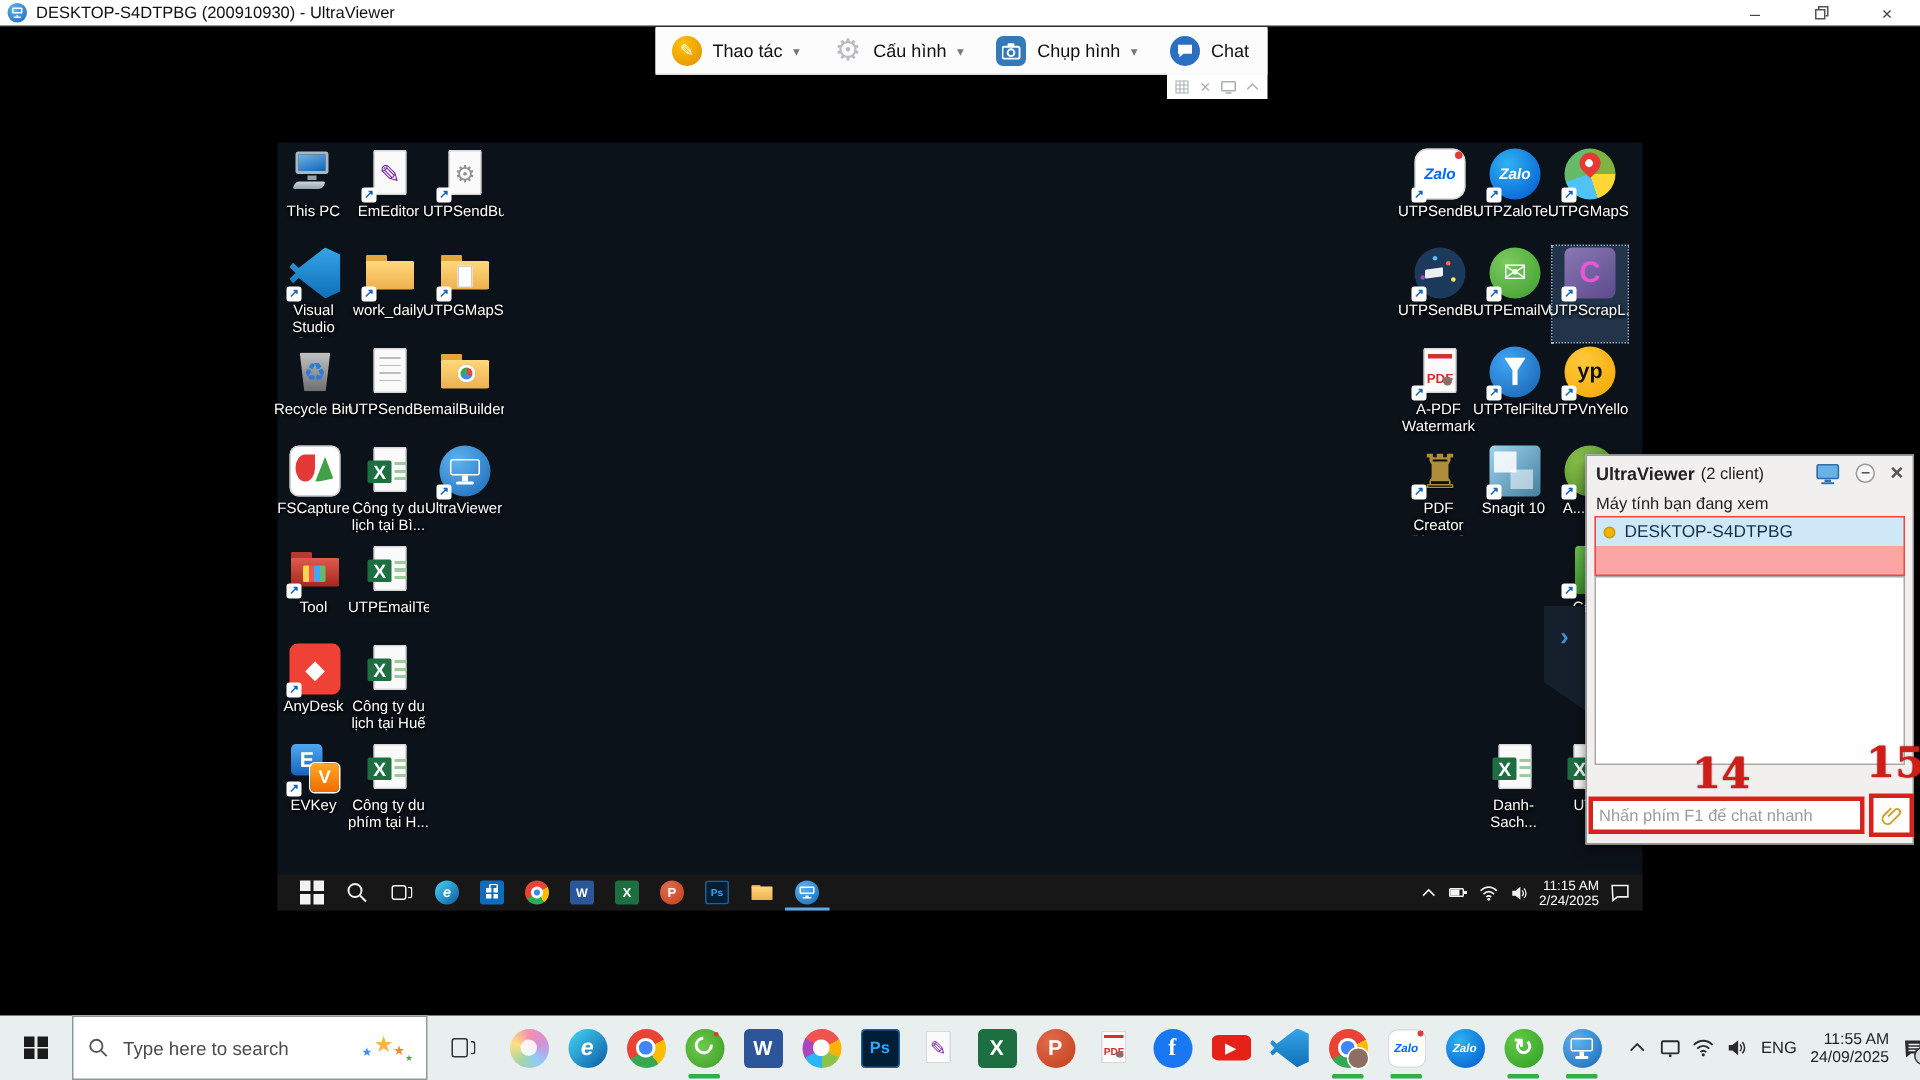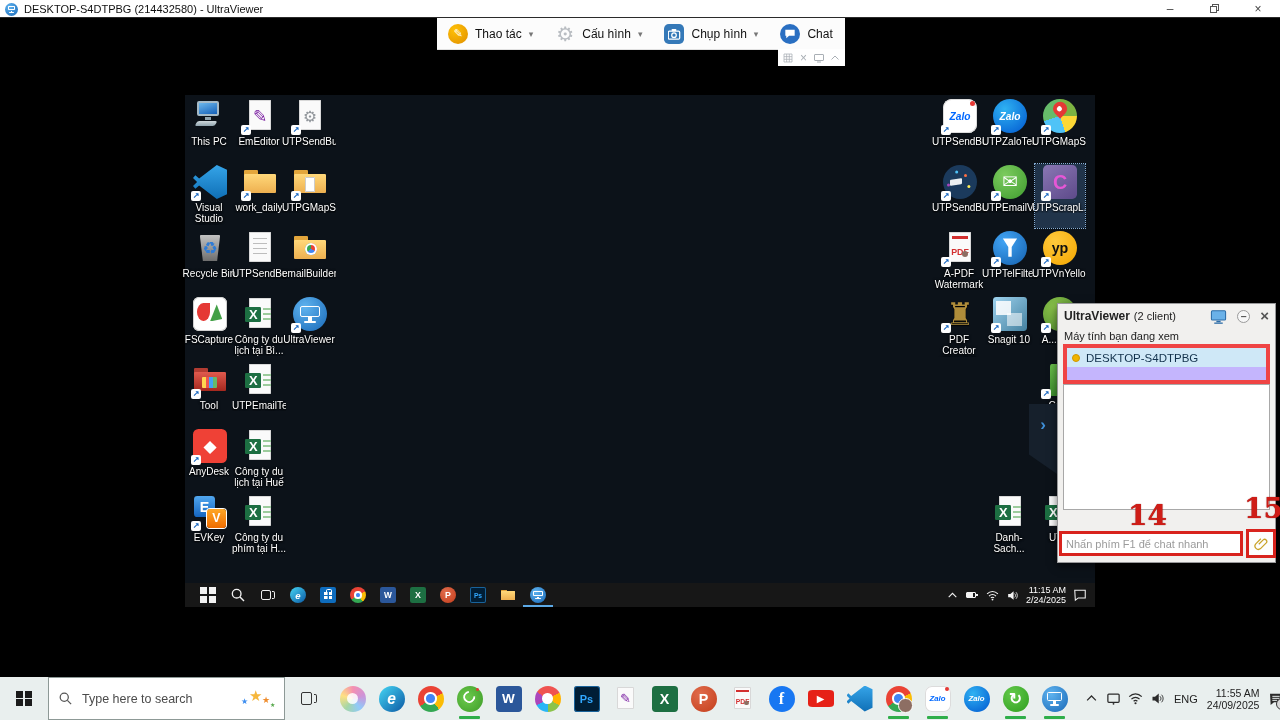--- a/index.html
+++ b/index.html
@@ -43,21 +43,21 @@
 .tray-btn{display:flex;align-items:center;justify-content:center}
 
 
 .panel{position:absolute;left:1057px;top:303px;width:219px;height:260px;background:#f1f0ee;border:1px solid #98989a;box-shadow:0 3px 8px rgba(0,0,0,.55);z-index:30;color:#222}
 .panel-h{height:23px;display:flex;align-items:center;padding:0 6px;gap:4px}
 .panel-title{font-weight:bold;font-size:12px}
 .panel-count{font-size:11px}
 .ph-icons{margin-left:auto;display:flex;gap:9px;align-items:center}
 .ph-x{font-size:15px;font-weight:bold;color:#555;line-height:1}
 .lbl-row{padding:3px 6px 2px;font-size:11px;color:#222}
-.listbox{margin:0 5px;background:#c4b5fd;border:4px solid #ef4444;height:40px;overflow:hidden}
+.listbox{margin:0 5px;background:#fca5a5;border:1px solid #ef4444;height:40px;overflow:hidden}
 .selrow{height:19px;background:#cfe8f7;display:flex;align-items:center;gap:6px;padding:0 5px;font-size:11.5px;color:#13324c}
 .dot{width:8px;height:8px;border-radius:50%;background:#f0b400;border:1px solid #cf9700;flex:none}
 .history{margin:0 5px;background:#fff;border:1px solid #a8a8a8;height:126px}
 .chat-input{position:absolute;left:1px;top:227px;width:184px;height:25px;border:3px solid #d8231d;background:#fff;font-size:11px;font-family:"Liberation Sans",sans-serif;color:#333;padding:0 4px;outline:none}
 .chat-input::placeholder{color:#9b9b9b}
 .attach{position:absolute;left:188px;top:225px;width:30px;height:29px;border:3px solid #d8231d;background:#fdfdfd;display:flex;align-items:center;justify-content:center;cursor:pointer}
 .ctab{position:absolute;left:1029px;top:404px;width:28px;height:70px;background:#16202c;clip-path:polygon(0 0,100% 0,100% 100%,0 72%);z-index:29;display:flex;justify-content:center}
 .ctab span{color:#3f8fd8;font-size:17px;font-weight:bold;margin-top:12px;line-height:1}
 
 
@@ -196,21 +196,21 @@
 .minimize-circle-icon .gl{color:#555;font-size:.7em;font-weight:bold;z-index:1}
 .paperclip-icon svg{padding:8%}
 </style>
 </head>
 <body>
 
 <div id="stage">
 
   <div class="titlebar">
     <span id="tb-appicon"><span class="ic ultraviewer-icon" style="height: 13px; width: 13px; font-size: 13px;"><b></b><i></i></span></span>
-    <span class="t">DESKTOP-S4DTPBG (214432580) - UltraViewer</span>
+    <span class="t">DESKTOP-S4DTPBG (200910930) - UltraViewer</span>
     <span class="wbtns">
       <span class="wbtn">
           <span>–</span>
         </span>
       <span class="wbtn">
           <span class="rsq">
             <b></b>
             <i></i>
           </span>
         </span>

